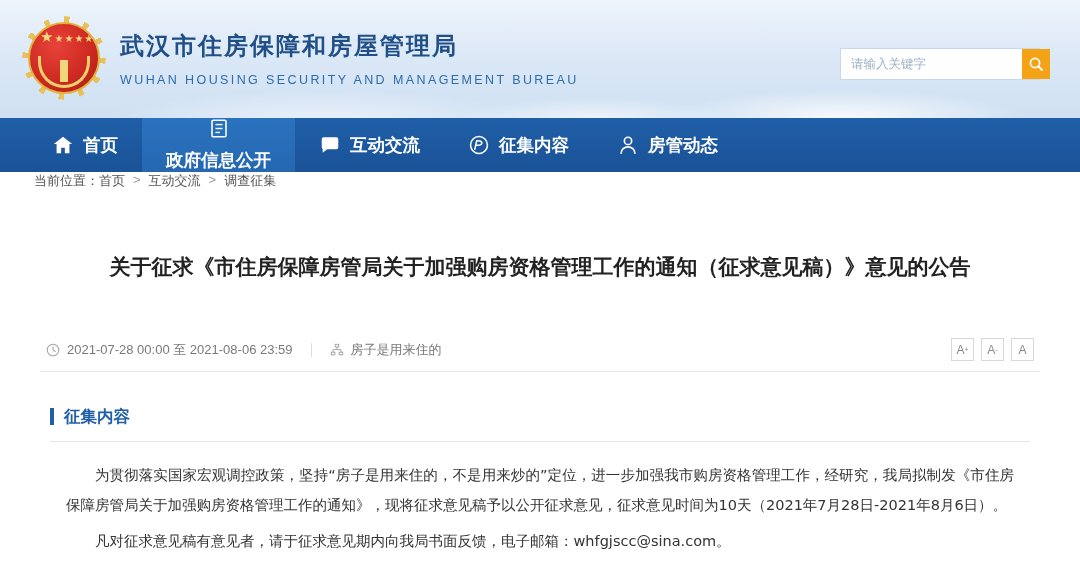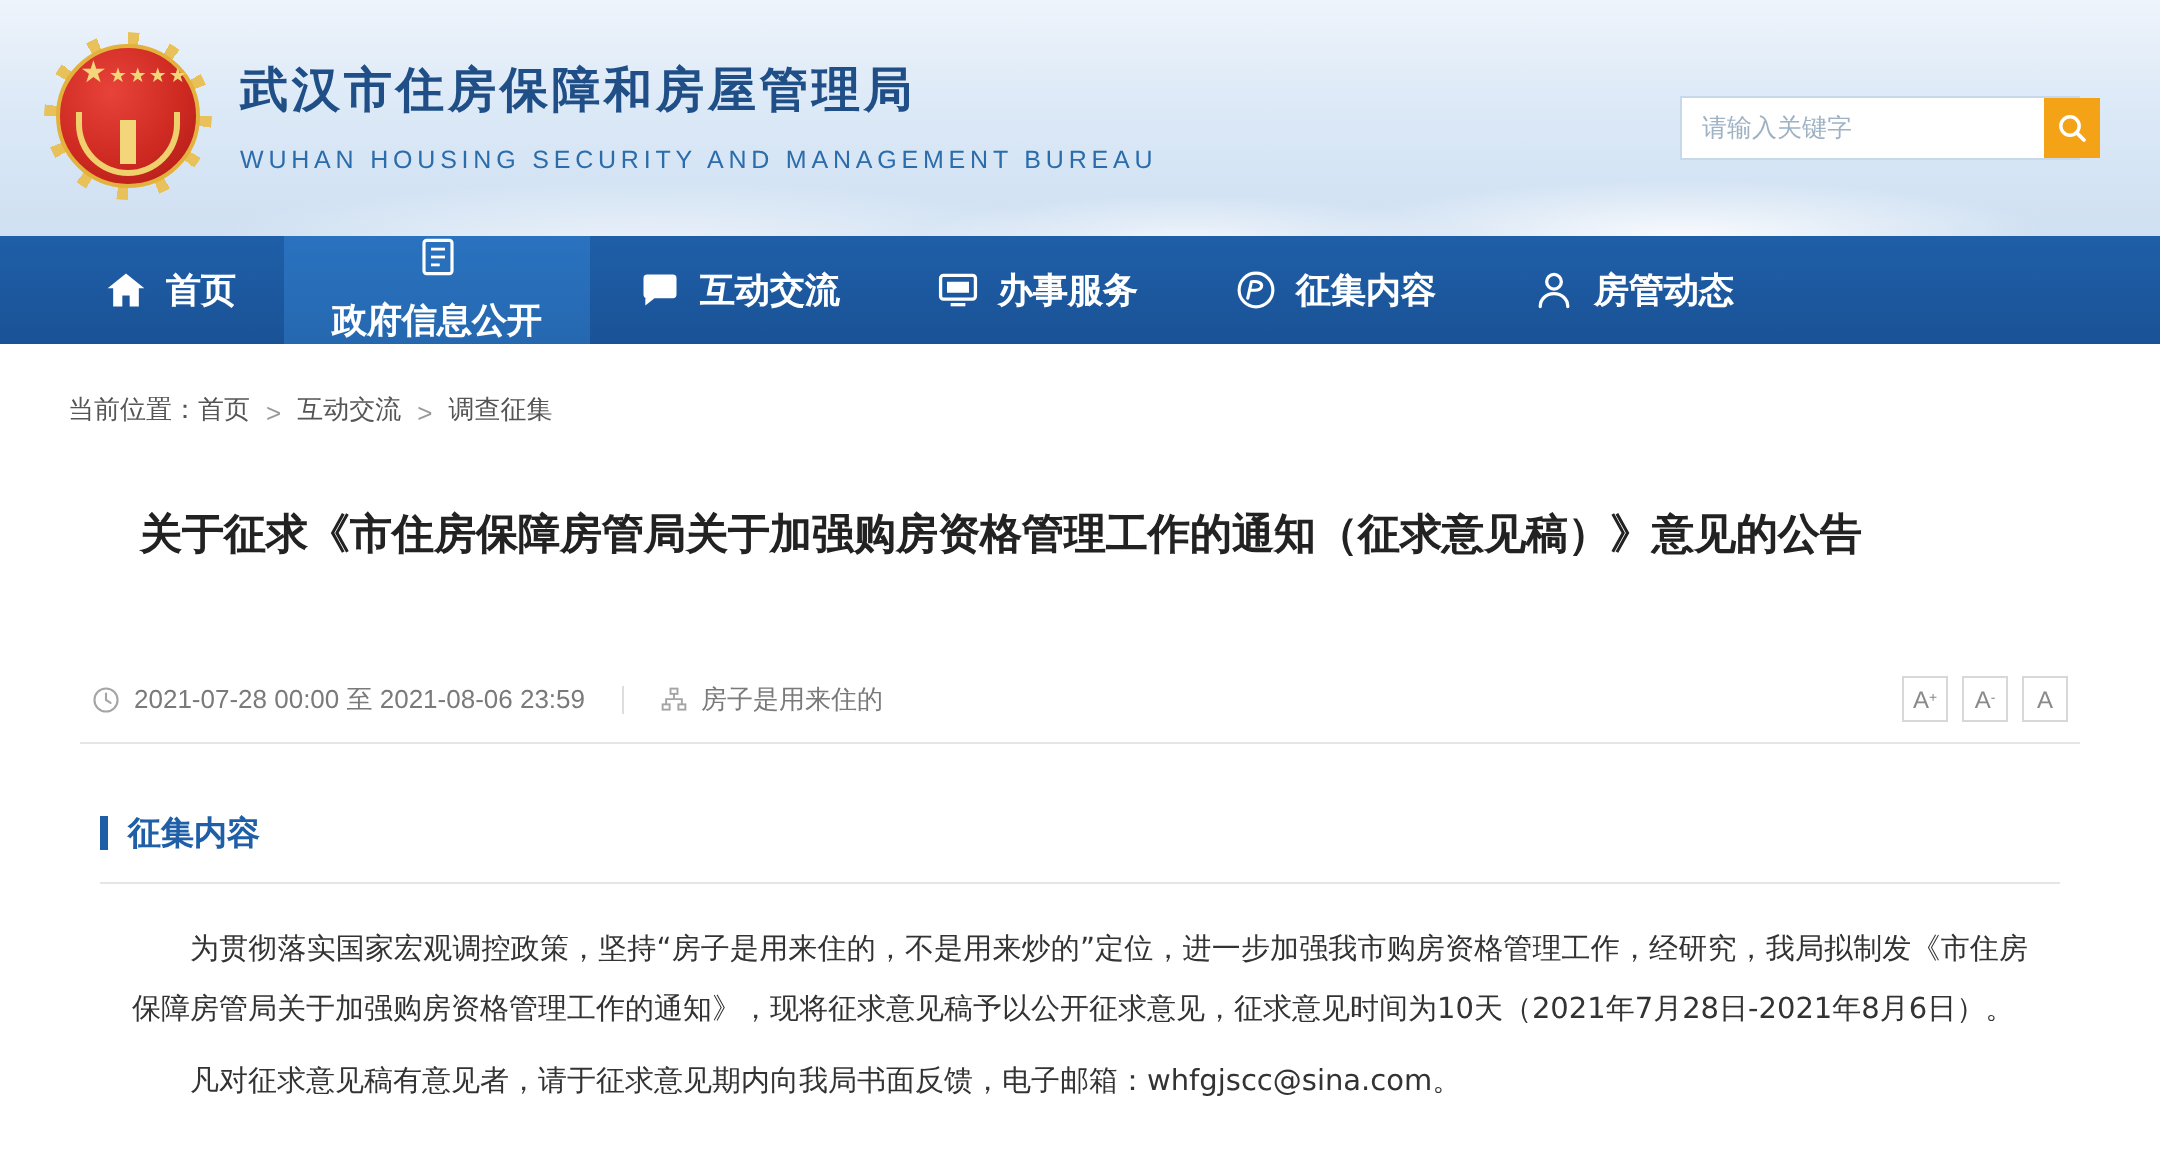--- a/index.html
+++ b/index.html
@@ -169,40 +169,40 @@
   .nav-item.active {
     background: linear-gradient(180deg, #2a72bf 0%, #2568b0 100%);
     flex-direction: column;
   }
   .nav-icon { width: 22px; height: 22px; display: block; }
 
   
   .breadcrumb-bar {
     height: 42px;
     display: flex;
-    align-items: flex-end;
+    align-items: flex-start;
     padding-left: 34px;
     font-size: 13px;
     color: #555;
     border-bottom: 0;
   }
   .breadcrumb-bar .sep { margin: 0 8px; color: #999; }
   .breadcrumb-bar .crumb { color: #555; cursor: pointer; }
 
   
   .article {
     margin: 0 40px;
     padding-top: 36px;
   }
   .article-title {
     font-family: "DejaVu Sans", "Liberation Sans", sans-serif;
     font-size: 21px;
     font-weight: bold;
     color: #222;
-    text-align: left;
+    text-align: center;
     line-height: 34px;
     padding: 0 30px;
   }
   .meta-row {
     margin-top: 44px;
     height: 44px;
     display: flex;
     align-items: center;
     border-bottom: 1px solid #e6e6e6;
     font-size: 13px;
@@ -319,28 +319,20 @@
     <span>政府信息公开</span>
   </div>
 
   <div class="nav-item">
     <svg class="nav-icon" viewBox="0 0 24 24">
       <path d="M3 5.5a2 2 0 0 1 2-2h14a2 2 0 0 1 2 2v9a2 2 0 0 1-2 2H9l-5 4v-4H5a2 2 0 0 1-2-2Z" fill="#ffffff"></path>
     </svg>
     <span>互动交流</span>
   </div>
 
-  <div class="nav-item">
-    <svg class="nav-icon" viewBox="0 0 24 24">
-      <rect x="2.5" y="4" width="19" height="13" rx="1.6" fill="none" stroke="#ffffff" stroke-width="1.8"></rect>
-      <rect x="6" y="7.5" width="12" height="6" fill="#ffffff"></rect>
-      <line x1="8" y1="20" x2="16" y2="20" stroke="#ffffff" stroke-width="1.8"></line>
-    </svg>
-    <span>办事服务</span>
-  </div>
 
   <div class="nav-item">
     <svg class="nav-icon" viewBox="0 0 24 24">
       <circle cx="12" cy="12" r="9.2" fill="none" stroke="#ffffff" stroke-width="1.7"></circle>
       <path d="M7.5 16.5 L9.5 7.5 M9.5 7.5 C13 7 15.5 8.2 15 10.2 C14.6 12 12 12.4 9 12" fill="none" stroke="#ffffff" stroke-width="1.7" stroke-linecap="round"></path>
     </svg>
     <span>征集内容</span>
   </div>
 
   <div class="nav-item">

